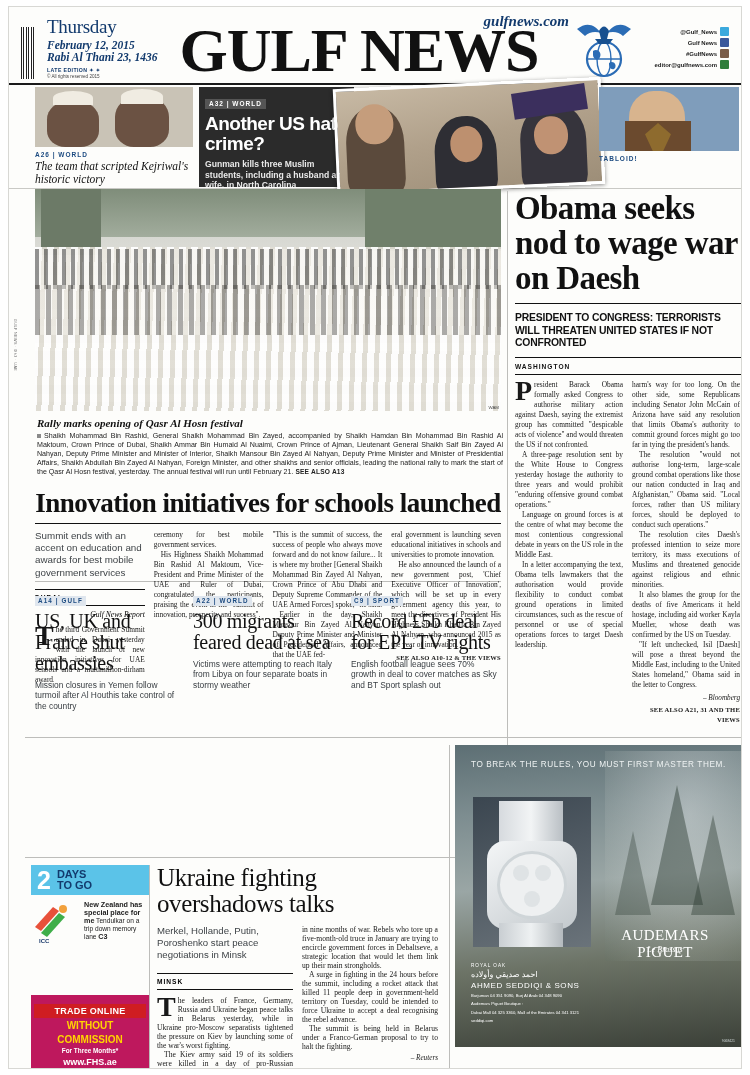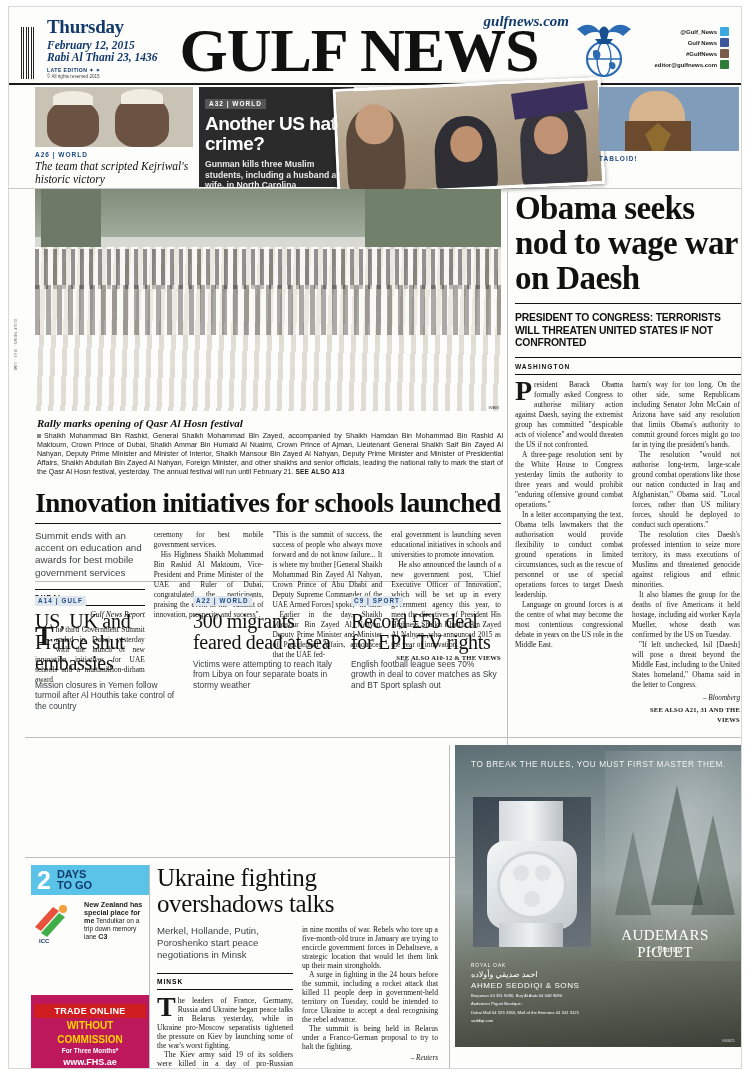--- a/index.html
+++ b/index.html
@@ -19,21 +19,21 @@
     left: 8px; top: 6px;
     width: 734px; height: 1063px;
     background: #fdfdfb;
     border: 1px solid #d8d8d4;
     overflow: hidden;
   }
 
   
   .masthead { position: relative; height: 78px; border-bottom: 2px solid #1a1a1a; }
   .date-block { position: absolute; left: 38px; top: 10px; width: 130px; color: #123a6d; }
-  .date-day { font-family: "Liberation Serif", serif; font-weight: bold; font-size: 19px; letter-spacing: -0.3px; line-height: 1; }
+  .date-day { font-family: "Liberation Serif", serif; font-weight: normal; font-size: 19px; letter-spacing: -0.3px; line-height: 1; }
   .date-greg { font-family: "Liberation Serif", serif; font-style: italic; font-weight: bold; font-size: 11.5px; margin-top: 3px; }
   .date-hijri { font-family: "Liberation Serif", serif; font-style: italic; font-weight: bold; font-size: 11.5px; }
   .date-edition { font-size: 5.2px; letter-spacing: 0.4px; margin-top: 4px; color: #123a6d; font-weight: bold; }
   .date-copy { font-size: 4.6px; color: #444; margin-top: 1px; }
 
   .nameplate {
     position: absolute; left: 150px; top: 12px; width: 400px;
     font-family: "Liberation Serif", serif;
     font-weight: bold; font-size: 62px; line-height: 62px;
     letter-spacing: -1px; color: #111;
@@ -318,23 +318,23 @@
     <div class="obama">
       <h1>Obama seeks nod to wage war on Daesh</h1>
       <div class="hr-thin"></div>
       <div class="obama-deck">PRESIDENT TO CONGRESS: TERRORISTS WILL THREATEN UNITED STATES IF NOT CONFRONTED</div>
       <div class="hr-thin"></div>
       <div class="dateline">WASHINGTON</div>
       <div class="hr-thin" style="margin:4px 0 4px;"></div>
       <div class="ob-cols">
         <div class="ob-col bodytext">
           <p class="dropcap">President Barack Obama formally asked Congress to authorise military action against Daesh, saying the extremist group has committed "despicable acts of violence" and would threaten the US if not confronted.</p>
-          <p>A three-page resolution sent by the White House to Congress yesterday limits the authority to three years and would prohibit "enduring offensive ground combat operations."</p>
+          <p>A three-page resolution sent by the White House to Congress yesterday hostage the authority to three years and would prohibit "enduring offensive ground combat operations."</p>
+          <p>Language on ground forces is at the centre of what may become the most contentious congressional debate in years on the US role in the Middle East.</p>
           <p>In a letter accompanying the text, Obama tells lawmakers that the authorisation would provide flexibility to conduct combat ground operations in limited circumstances, such as the rescue of personnel or use of special operations forces to target Daesh leadership.</p>
-          <p>Language on ground forces is at the centre of what may become the most contentious congressional debate in years on the US role in the Middle East.</p>
         </div>
         <div class="ob-col bodytext">
           <p>harm's way for too long. On the other side, some Republicans including Senator John McCain of Arizona have said any resolution that limits Obama's authority to commit ground forces might go too far in tying the president's hands.</p>
           <p>The resolution "would not authorise long-term, large-scale ground combat operations like those our nation conducted in Iraq and Afghanistan," Obama said. "Local forces, rather than US military forces, should be deployed to conduct such operations."</p>
           <p>The resolution cites Daesh's professed intention to seize more territory, its mass executions of Muslims and threatened genocide against religious and ethnic minorities.</p>
           <p>It also blames the group for the deaths of five Americans it held hostage, including aid worker Kayla Mueller, whose death was confirmed by the US on Tuesday.</p>
           <p>"If left unchecked, Isil [Daesh] will pose a threat beyond the Middle East, including to the United States homeland," Obama said in the letter to Congress.</p>
           <div class="credit">– Bloomberg</div>
           <div class="see-also" style="text-align:right;margin-top:2px;">SEE ALSO A21, 31 AND THE VIEWS</div>
         </div>

